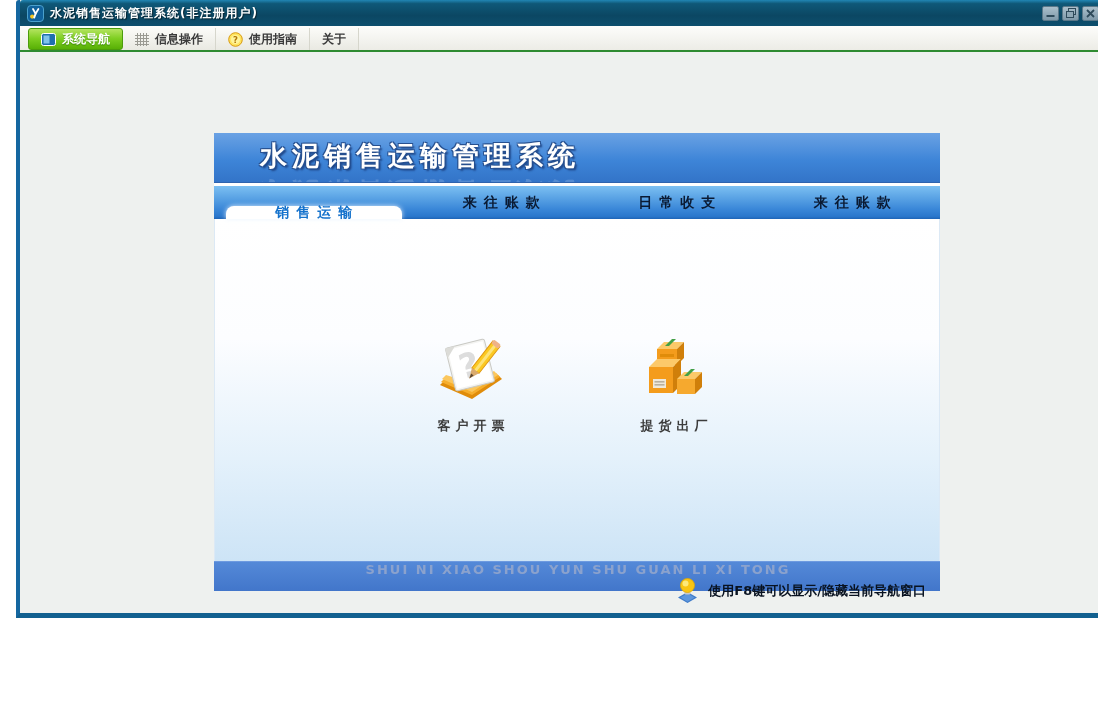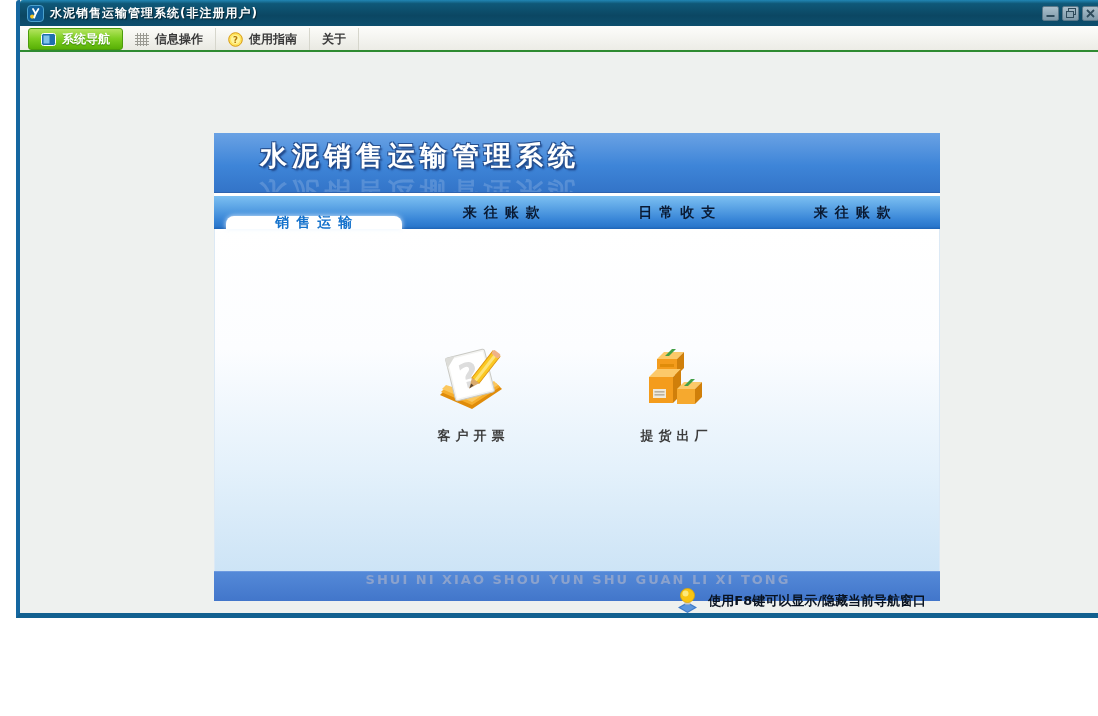--- a/index.html
+++ b/index.html
@@ -50,21 +50,21 @@
     text-shadow:0 1px 1px rgba(0,70,0,.45);
   }
 
   
   .main { position:relative; height:calc(100% - 54px); }
 
   
   .panel { position:absolute; left:194px; top:81px; width:726px; }
 
   .panel-header {
-    height:59px; position:relative; overflow:hidden;
+    height:49px; position:relative; overflow:hidden;
     background:linear-gradient(180deg,#6aa2e4 0%,#3e85d8 55%,#3374c8 100%);
   }
   .panel-title {
     position:absolute; left:46px; top:5px;
     font-size:27px; font-weight:bold; color:#ffffff; letter-spacing:5px; white-space:nowrap;
     text-shadow:-1px -1px 0 #27508f, 1px -1px 0 #27508f, -1px 1px 0 #27508f, 2px 2px 2px #1d4384;
   }
   .panel-title-reflection {
     position:absolute; left:46px; top:41px; transform:scaleY(-1); opacity:.20;
     font-size:27px; font-weight:bold; color:#d9e6f8; letter-spacing:5px; white-space:nowrap;

